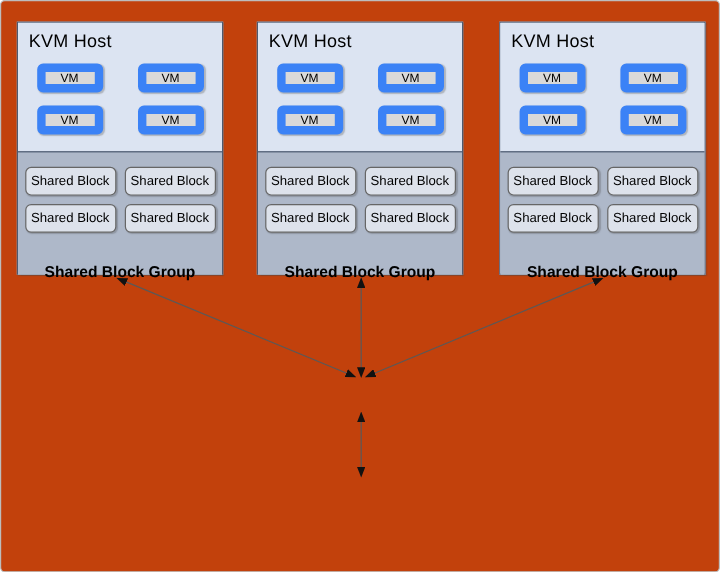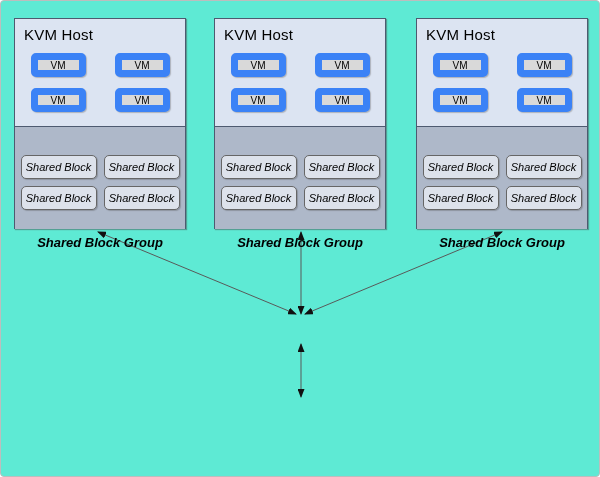--- a/index.html
+++ b/index.html
@@ -4,21 +4,21 @@
 <style>
   * { margin: 0; padding: 0; box-sizing: border-box; }
   body {
     font-family: "Liberation Sans", "DejaVu Sans", sans-serif;
     background: #ffffff;
   }
   .canvas {
     position: relative;
     width: 600px;
     height: 477px;
-    background: #5eead4;
+    background: #c2410c;
     border: 1px solid #bdbdbd;
     border-radius: 4px;
     overflow: hidden;
   }
   
   .host {
     position: absolute;
     top: 17px;
     width: 172px;
     height: 211px;
@@ -56,22 +56,21 @@
     display: flex;
     align-items: center;
     justify-content: center;
     font-size: 10px;
     color: #000000;
   }
   .host-bottom {
     height: 103px;
     background: #aeb8c9;
     border-top: 1px solid #4d5a70;
-    padding-top: 28px;
-    font-style: italic;
+    padding-top: 12px;
   }
   .sb-grid {
     display: grid;
     grid-template-columns: 76px 76px;
     column-gap: 7px;
     row-gap: 7px;
     justify-content: center;
   }
   .sb {
     height: 24px;

